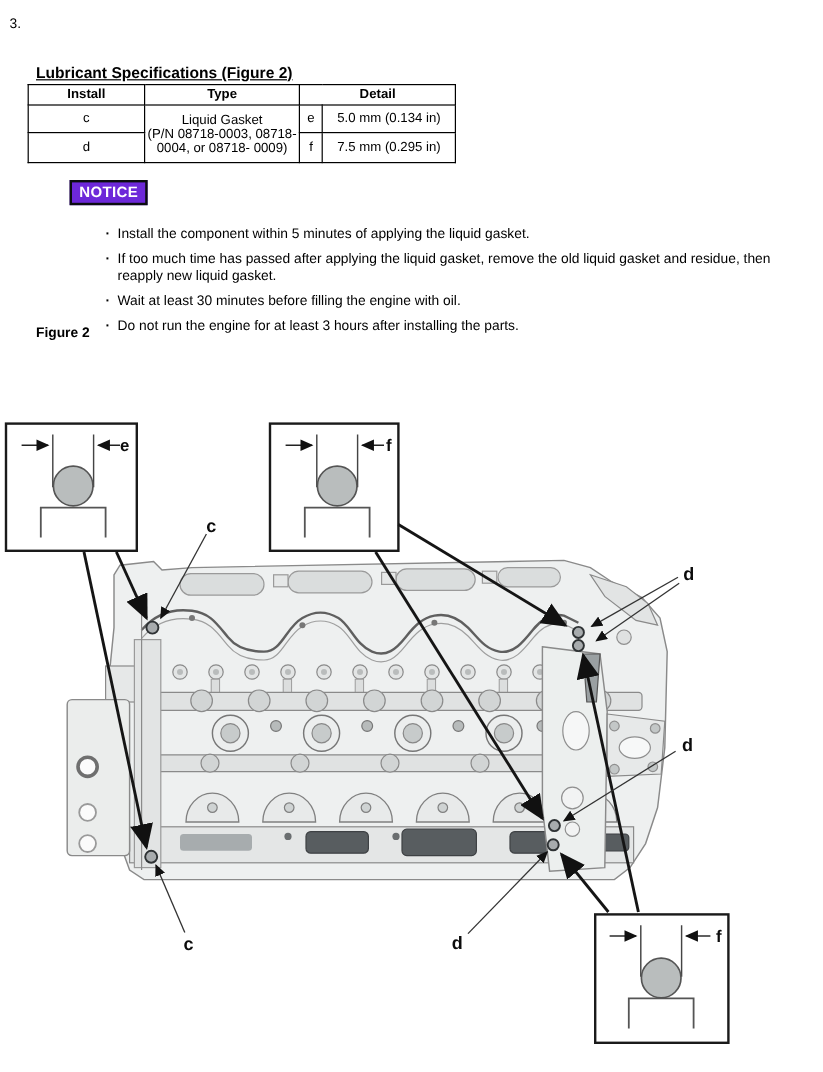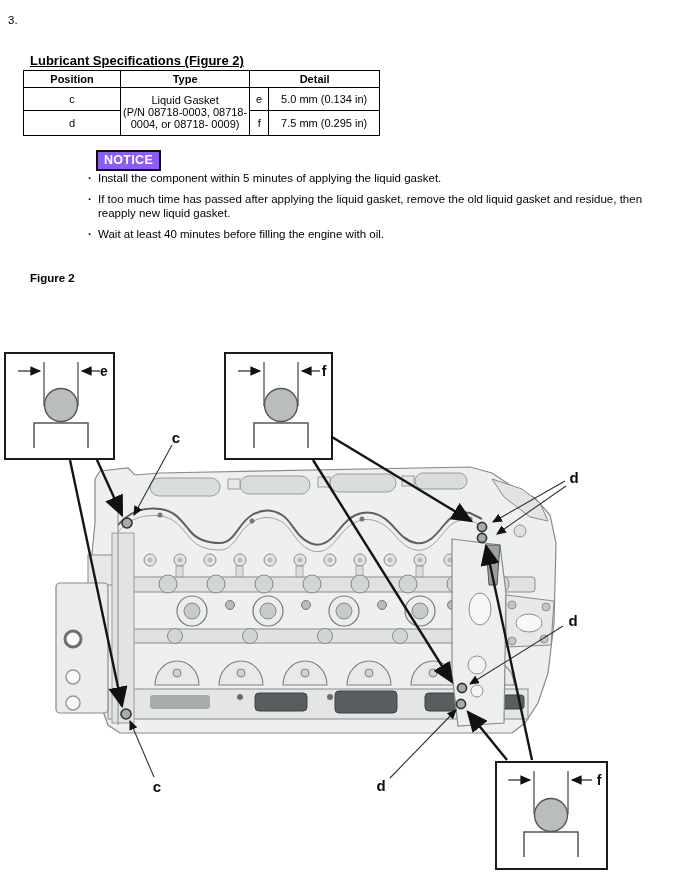--- a/index.html
+++ b/index.html
@@ -22,21 +22,21 @@
   col.c-pos{width:97px;} col.c-type{width:114px;} col.c-key{width:19px;} col.c-val{width:111px;}
   tr.r1 td{height:20px;} tr.r2 td{height:22px;}
   td.typecell div{white-space:nowrap;}
   
   .notice-badge{
     position:absolute;top:150px;left:58px;display:inline-block;
     color:#fff;font-weight:bold;font-size:12.5px;letter-spacing:.3px;
     padding:1px 6px 2px 6px;border:2px solid #0b0d10;line-height:14px;
   }
   ul.notice-list{
-    position:absolute;top:171px;left:88px;width:590px;margin:0;padding:0;list-style:none;
+    position:absolute;top:188px;left:88px;width:590px;margin:0;padding:0;list-style:none;
     font-size:11.5px;line-height:14px;
   }
   ul.notice-list li{position:relative;padding-left:10px;margin-bottom:7px;}
   ul.notice-list li::before{content:"\00B7";font-weight:bold;position:absolute;left:0;top:0;}
   
   .figure-caption{position:absolute;top:272px;left:30px;font-size:11.5px;font-weight:bold;}
   .figure-area{position:absolute;top:293px;left:0;width:686px;height:600px;}
   svg text.callout{font-family:"Liberation Sans",sans-serif;font-weight:bold;font-size:15px;fill:#0c0c0c;}
   svg text.inset{font-family:"Liberation Sans",sans-serif;font-weight:bold;font-size:14px;fill:#0c0c0c;}
 </style>
@@ -53,21 +53,21 @@
     <div class="table-title">Lubricant Specifications (Figure 2)</div>
     <table class="spec">
       <colgroup>
           <col class="c-pos">
           <col class="c-type">
           <col class="c-key">
           <col class="c-val">
         </colgroup>
       <tbody>
           <tr>
-        <th>Position</th>
+        <th>Install</th>
         <th>Type</th>
         <th colspan="2">Detail</th>
       </tr>
       <tr class="r1">
         <td>c</td>
         <td rowspan="2" class="typecell">
           <div>Liquid Gasket</div>
           <div>(P/N 08718-0003, 08718-</div>
           <div>0004, or 08718- 0009)</div>
         </td>
@@ -76,25 +76,26 @@
       </tr>
       <tr class="r2">
         <td>d</td>
         <td>f</td>
         <td>7.5 mm (0.295 in)</td>
       </tr>
     </tbody>
       </table>
   </div>
 
-  <div class="notice-badge" style="background: #8b5cf6; border-color: rgb(11, 13, 16); margin-left: 38px;">NOTICE</div>
+  <div class="notice-badge" style="background: #6d28d9; border-color: rgb(11, 13, 16);">NOTICE</div>
   <ul class="notice-list">
     <li>Install the component within 5 minutes of applying the liquid gasket.</li>
     <li>If too much time has passed after applying the liquid gasket, remove the old liquid gasket and residue, then reapply new liquid gasket.</li>
-    <li>Wait at least 40 minutes before filling the engine with oil.</li>
+    <li>Wait at least 30 minutes before filling the engine with oil.</li>
+    <li>Do not run the engine for at least 3 hours after installing the parts.</li>
   </ul>
 
   <div class="figure-caption">Figure 2</div>
 
   <div class="figure-area">
     <svg width="686" height="600" viewBox="0 0 686 600">
       <defs>
         <marker id="arrow" markerWidth="10" markerHeight="8" refX="8" refY="4" orient="auto">
           <path d="M0,0 L9,4 L0,8 Z" fill="#111"></path>
         </marker>

